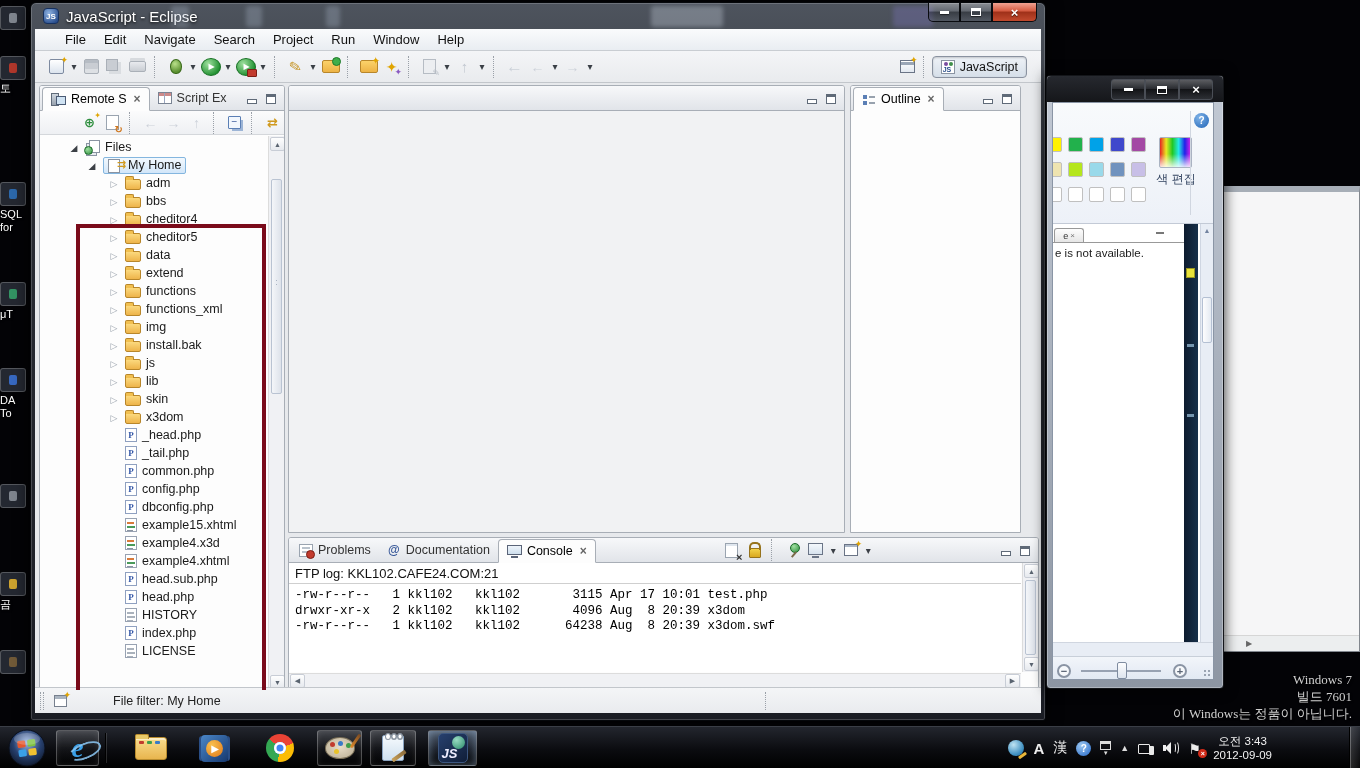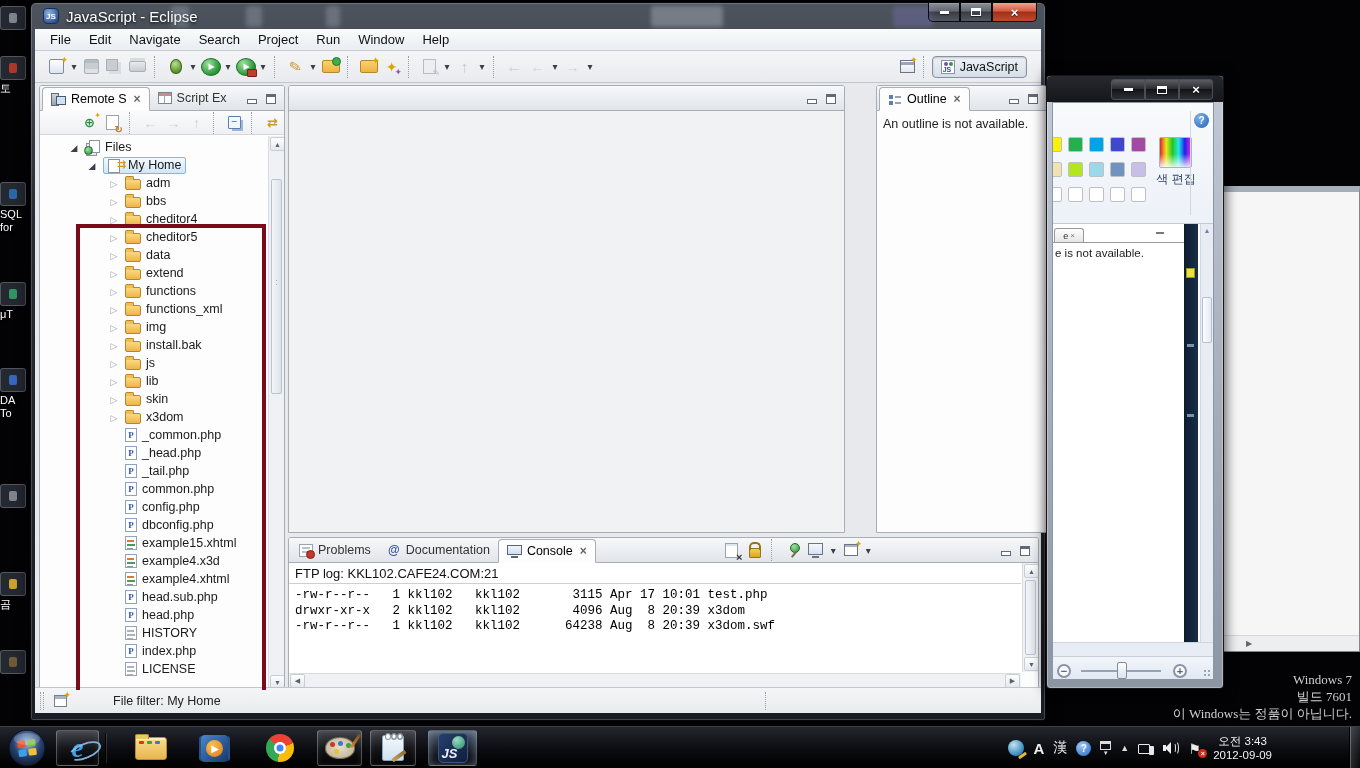--- a/index.html
+++ b/index.html
@@ -41,21 +41,21 @@
         background:linear-gradient(rgba(255,255,255,.34),rgba(255,255,255,.12) 45%,rgba(8,10,14,.3) 50%,rgba(96,102,112,.3));
         display:flex;align-items:center;justify-content:center;}
   .wbtn.first{border-radius:0 0 0 5px;}
   .wbtn.close{width:45px;border-radius:0 0 5px 0;
         background:linear-gradient(#f0a292,#d4593f 45%,#9e3019 50%,#c24a2e);}
   .g-min{width:9px;height:3px;background:#fff;box-shadow:0 1px 1px rgba(0,0,0,.5);}
   .g-max{width:10px;height:8px;border:1px solid #fff;border-top-width:3px;box-shadow:0 1px 1px rgba(0,0,0,.5);}
   .g-close{font-size:13px;font-weight:bold;line-height:13px;text-shadow:0 1px 1px rgba(0,0,0,.6);}
 
   .emenubar{position:absolute;left:4px;right:4px;top:26px;height:22px;background:linear-gradient(#fafbfc,#e9edf2);
-            border-bottom:1px solid #c9cdd2;display:flex;align-items:center;padding-left:6px;}
+            border-bottom:1px solid #c9cdd2;display:flex;align-items:center;padding-left:21px;}
   .menu-item{font-size:13px;color:#111;padding:2px 9px;}
 
   .etoolbar{position:absolute;left:4px;right:4px;top:48px;height:32px;background:linear-gradient(#f4f5f7,#e9ebee);
             border-bottom:1px solid #c2c6cb;display:flex;align-items:center;padding-left:10px;}
   .tbi{height:24px;min-width:23px;display:inline-flex;align-items:center;justify-content:center;position:relative;}
   .tbi.dropdown-caret{min-width:12px;width:12px;}
   .tbi.dropdown-caret::before{content:"▾";font-size:10px;color:#3a3f46;}
   .tbi.separator{min-width:10px;width:10px;height:22px;border-left:1px dotted #9aa0a8;margin-left:5px;}
   .new-wizard-button::before{content:"";width:13px;height:13px;background:linear-gradient(#fff,#dce4ee);border:1px solid #7d8aa0;border-radius:2px;}
   .new-wizard-button::after{content:"✦";position:absolute;right:0;top:0;font-size:9px;color:#e0a400;}
@@ -575,25 +575,20 @@
                 </div>
 
                 <div class="trow">
                   <span class="exp"></span>
                   <span class="folder-icon"></span>
                   <span>x3dom</span>
                 </div>
               </div>
             <div>
 
-                <div class="trow">
-                  <span class="exp none"></span>
-                  <span class="fico php"></span>
-                  <span>_common.php</span>
-                </div>
 
                 <div class="trow">
                   <span class="exp none"></span>
                   <span class="fico php"></span>
                   <span>_head.php</span>
                 </div>
 
                 <div class="trow">
                   <span class="exp none"></span>
                   <span class="fico php"></span>
@@ -681,33 +676,32 @@
       <div class="epanel" style="left:253px;top:2px;width:557px;height:448px;">
         <div class="etabs">
           <span class="pbtns">
             <span class="pbtn pbtn-min"></span>
             <span class="pbtn pbtn-max"></span>
           </span>
         </div>
         <div style="position:absolute;left:0;right:0;top:25px;bottom:0;background:#f1f2f3;"></div>
       </div>
 
-      <div class="epanel" style="left:841px;top:2px;width:171px;height:448px;">
+      <div class="epanel" style="left:815px;top:2px;width:171px;height:448px;">
         <div class="etabs">
           <span class="etab active">
             <span class="outline-tab-icon"></span>
             <span>Outline</span>
             <span class="tab-close">×</span>
           </span>
           <span class="pbtns">
             <span class="pbtn pbtn-min"></span>
             <span class="pbtn pbtn-max"></span>
           </span>
         </div>
-        <div style="padding:6px;font-size:12.5px;color:#222;">An outline is not available.</div>
       </div>
 
       <div class="epanel" style="left:253px;top:454px;width:751px;height:152px;">
         <div class="etabs">
           <span class="etab">
             <span class="problems-tab-icon"></span>
             <span>Problems</span>
           </span>
           <span class="etab">
             <span class="documentation-tab-icon"></span>

